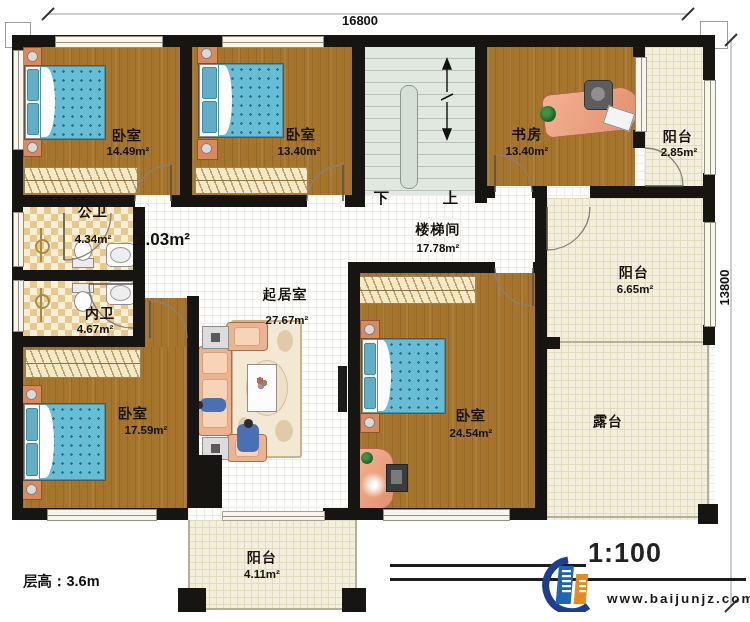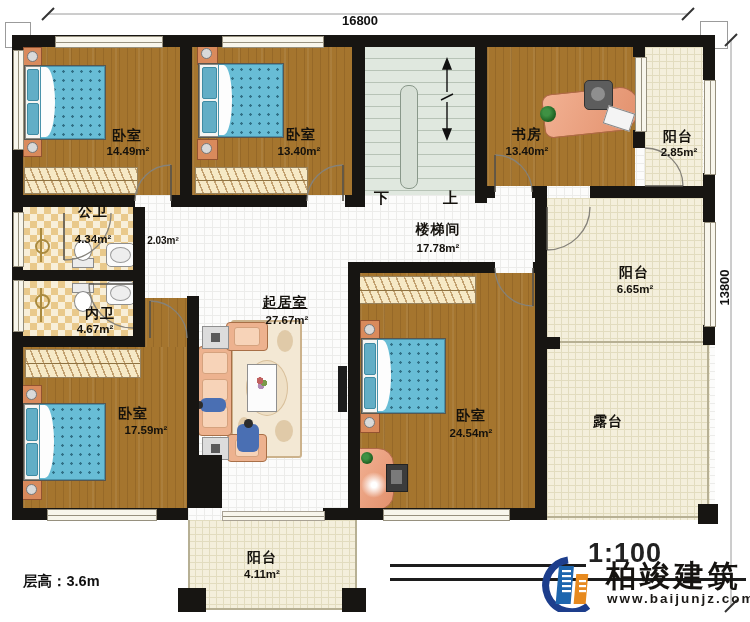--- a/index.html
+++ b/index.html
@@ -337,27 +337,27 @@
   <div class="rl" style="left:527px;top:135px;">书房</div>
   <div class="al" style="left:527px;top:151px;">13.40m²</div>
   <div class="rl" style="left:678px;top:137px;">阳台</div>
   <div class="al" style="left:679px;top:152px;">2.85m²</div>
 
   <div class="rl" style="left:382px;top:198px;font-size:15px;">下</div>
   <div class="rl" style="left:451px;top:198px;font-size:15px;">上</div>
   <div class="rl" style="left:438px;top:230px;">楼梯间</div>
   <div class="al" style="left:438px;top:248px;">17.78m²</div>
 
-  <div class="al" style="left:163px;top:240px;font-size:10px;">2.03m²</div>
+  <div class="al" style="left:163px;top:240px;font-size:17px;">2.03m²</div>
   <div class="rl" style="left:93px;top:212px;">公卫</div>
   <div class="al" style="left:93px;top:239px;">4.34m²</div>
   <div class="rl" style="left:100px;top:314px;">内卫</div>
   <div class="al" style="left:95px;top:329px;">4.67m²</div>
 
-  <div class="rl" style="left:285px;top:303px;text-decoration:underline;">起居室</div>
+  <div class="rl" style="left:285px;top:295px;">起居室</div>
   <div class="al" style="left:287px;top:320px;">27.67m²</div>
   <div class="rl" style="left:634px;top:273px;">阳台</div>
   <div class="al" style="left:635px;top:289px;">6.65m²</div>
 
   <div class="rl" style="left:133px;top:414px;">卧室</div>
   <div class="al" style="left:132px;top:430px;margin-left:14px;">17.59m²</div>
   <div class="rl" style="left:471px;top:416px;">卧室</div>
   <div class="al" style="left:471px;top:433px;">24.54m²</div>
 
   <div class="rl" style="left:608px;top:422px;">露台</div>
@@ -378,16 +378,15 @@
       <rect x="24" y="16" width="9" height="2.2"></rect>
         <rect x="24" y="21" width="9" height="2.2"></rect>
       <rect x="24" y="26" width="9" height="2.2"></rect>
         <rect x="24" y="31" width="9" height="2.2"></rect>
       <rect x="24" y="36" width="9" height="2.2"></rect>
         <rect x="41" y="26" width="7" height="2.2"></rect>
       <rect x="41" y="31" width="7" height="2.2"></rect>
         <rect x="41" y="36" width="7" height="2.2"></rect>
     </g>
   </svg>
-  <div id="brandName" style="left:606px;top:556px;">柏竣建筑</div>
   <div id="brandUrl" style="left:607px;top:591px;">www.baijunjz.com</div>
 
 </div>
 
 </body></html>

